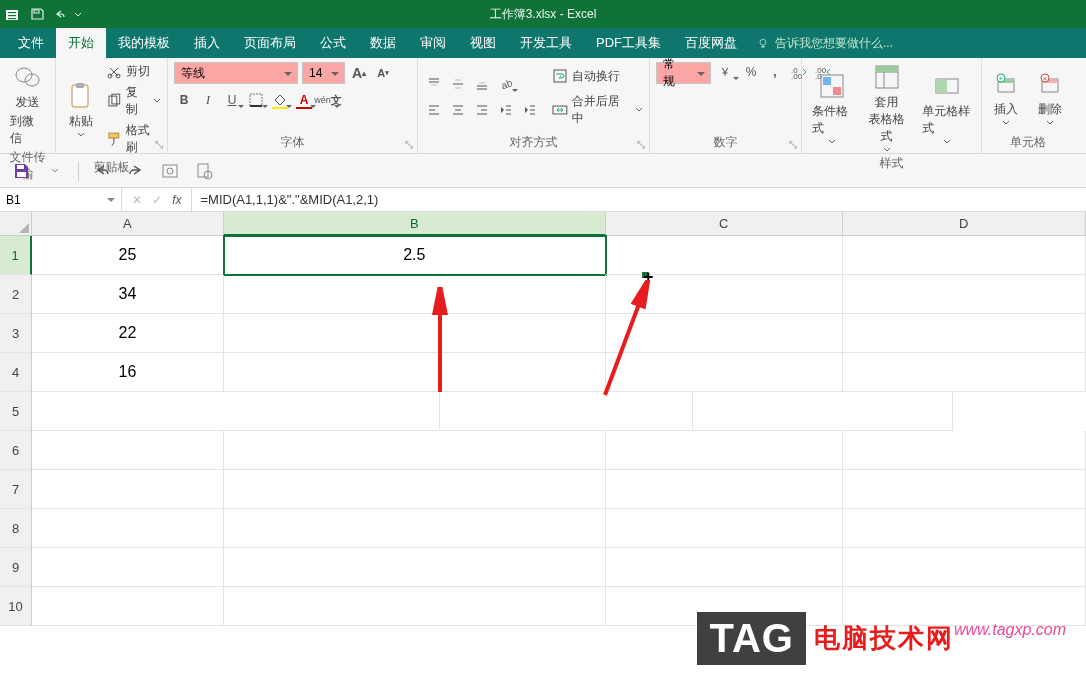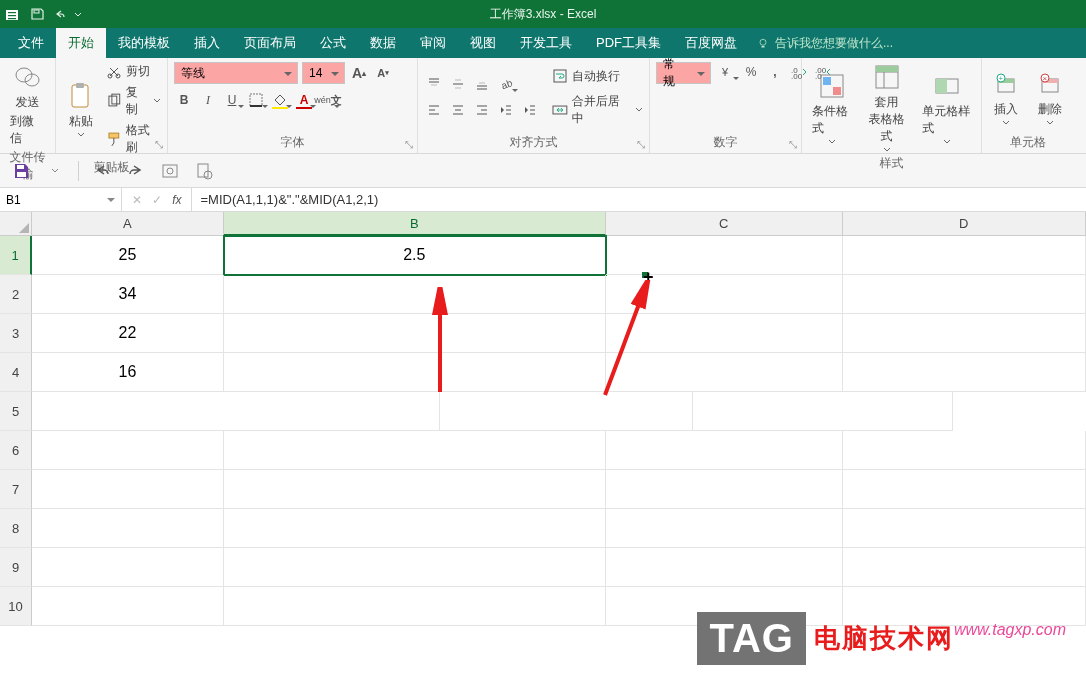--- a/index.html
+++ b/index.html
@@ -60,21 +60,21 @@
   .cells { position:absolute; left:32px; top:24px; right:0; }
   .row { display:flex; height:39px; }
   .cell { border-right:1px solid #e4e4e4; border-bottom:1px solid #e4e4e4; display:flex; align-items:center; justify-content:center; font-size:16px; color:#000000;}
   .cell.selcell { outline:2px solid #0f7338; outline-offset:-1px; }
   .fill-handle { position:absolute; width:6px; height:6px; background:#0f7338; }
   .plus-cursor {position:absolute; font-size:18px; font-weight:bold; color:#000;}
   
   .arrow-annot { position:absolute; pointer-events:none;}
   
   .watermark { position:absolute; right:20px; bottom:20px; display:flex; align-items:center; gap:8px;}
-  .tag-badge { background:#737373; color:#fff; font-weight:900; font-size:40px; padding:4px 12px; font-family: Arial, sans-serif; letter-spacing:1px;text-align:center;}
+  .tag-badge { background:#404040; color:#fff; font-weight:900; font-size:40px; padding:4px 12px; font-family: Arial, sans-serif; letter-spacing:1px;text-align:center;}
   .tag-text { display:flex; flex-direction:row; }
   .tag-text .t1 { color:#e81c1c; font-size:26px; font-weight:bold; letter-spacing:2px;}
   .tag-text .t2 { color:#ec4899; font-size:16px; font-style:italic;}
   
   svg { display:block; }
 </style>
 </head>
 <body>
 
 <div class="titlebar">

